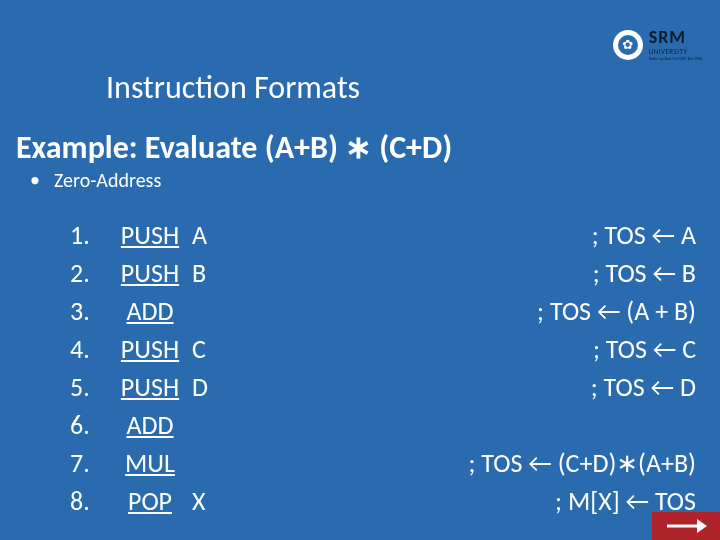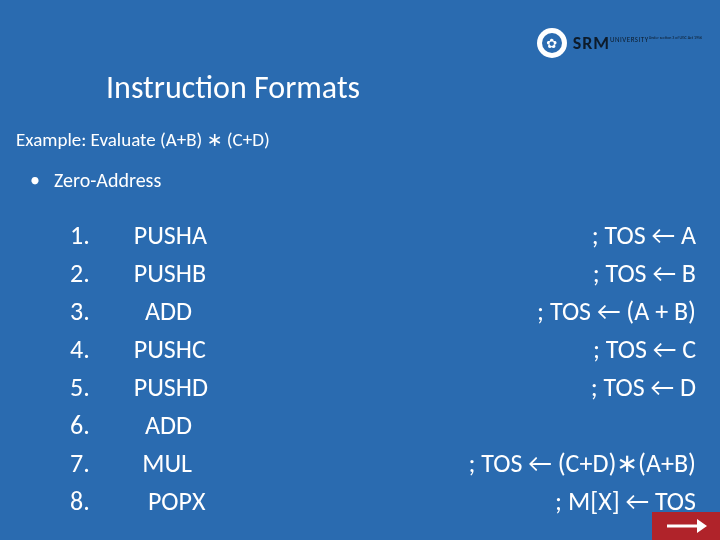--- a/index.html
+++ b/index.html
@@ -48,21 +48,21 @@
     align-items: center;
     justify-content: center;
   }
   .logo .emblem-flower {
     color: #ffffff;
     font-size: 13px;
     line-height: 1;
   }
   .logo .text-block {
     display: flex;
-    flex-direction: row;
+    flex-direction: column;
     line-height: 1;
     color: #1a2a3a;
   }
   .logo .srm {
     font-size: 18px;
     font-weight: 700;
     letter-spacing: 1px;
     color: #0d1b2a;
   }
   .logo .univ {
@@ -73,21 +73,22 @@
   }
   .logo .tag {
     font-size: 4px;
     color: #0d1b2a;
     margin-top: 2px;
   }
   .example {
     position: absolute;
     left: 16px;
     top: 128px;
-    font-size: 19px;
+    font-size: 32px;
+    font-weight: bold;
   }
   .bullet-row {
     position: absolute;
     left: 16px;
     top: 168px;
     font-size: 20px;
   }
   .bullet-row .dot {
     display: inline-block;
     width: 38px;
@@ -102,21 +103,22 @@
   }
   .list .row {
     display: flex;
   }
   .list .num {
     width: 38px;
     text-align: left;
   }
   .list .op {
     width: 84px;
-    text-align: right;
+    text-align: center;
+    text-decoration: underline;
   }
   .list .arg {
     width: 46px;
     text-align: left;
   }
   .list .cmt {
     width: 320px;
     text-align: right;
     padding-left: 138px;
   }

